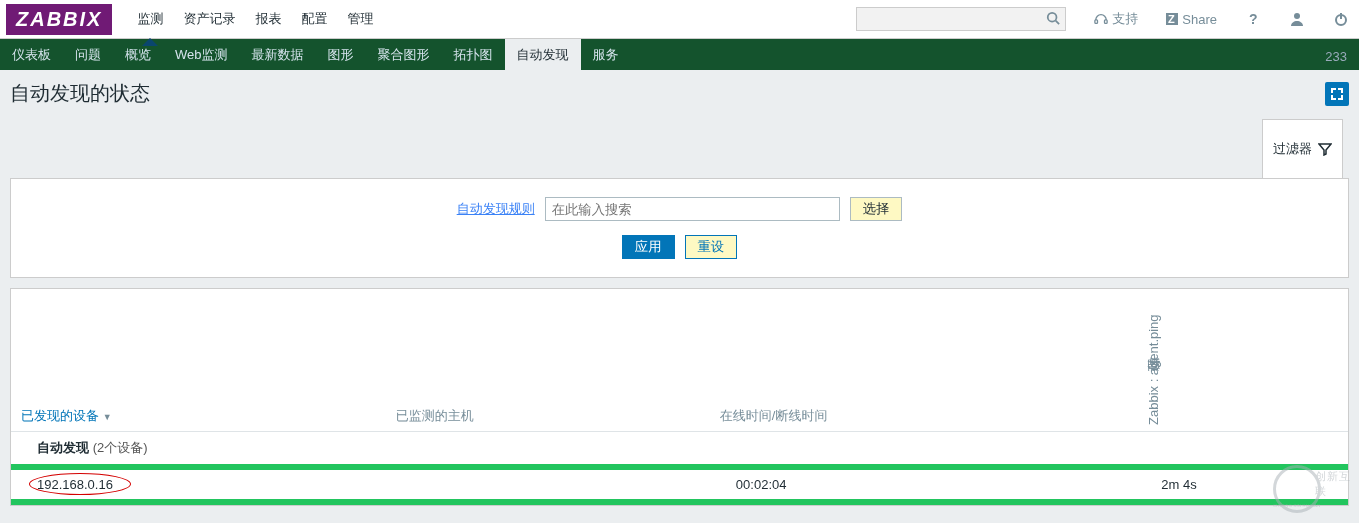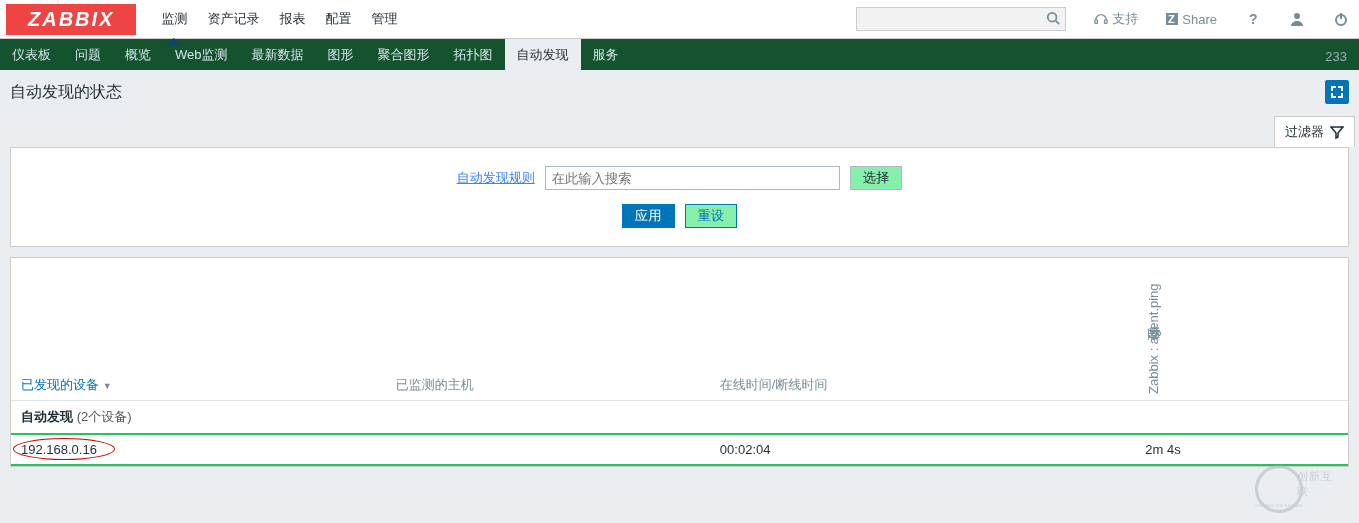--- a/index.html
+++ b/index.html
@@ -1,76 +1,76 @@
 <!DOCTYPE html>
 <html><head>
 <meta charset="utf-8">
 <style>
 * { margin: 0; padding: 0; box-sizing: border-box; }
 body { font-family: Arial, "Microsoft YaHei", sans-serif; font-size: 13px; color: #1f2c33; background: #ebeef0; width: 1359px; }
 
 
 .top-nav { background: #fff; height: 39px; display: flex; align-items: center; border-bottom: 1px solid #ccc; }
-.logo { background: #ef4444; color: #fff; font-weight: bold; font-size: 20px; letter-spacing: 2px; padding: 4px 22px; margin-left: 6px; font-style: italic; }
+.logo { background: #701a75; color: #fff; font-weight: bold; font-size: 20px; letter-spacing: 2px; padding: 4px 10px; margin-left: 6px; font-style: italic; }
 .top-nav-items { display: flex; margin-left: 15px; flex: 1; }
 .top-nav-item { padding: 10px 10px; cursor: pointer; color: #1f2c33; position: relative; }
 .top-nav-item.active::after { content: ""; position: absolute; bottom: -8px; left: 50%; transform: translateX(-50%); border: 8px solid transparent; border-bottom-color: #0a466e; }
 .top-right { display: flex; align-items: center; margin-right: 10px; gap: 28px; }
 .search-box { position: relative; }
 .search-box input { width: 210px; height: 24px; border: 1px solid #ccc; background: #f2f2f2; padding: 0 26px 0 6px; }
 .search-icon { position: absolute; right: 6px; top: 4px; color: #768d99; }
 .top-icon { color: #768d99; cursor: pointer; display: flex; align-items: center; gap: 4px; }
 .top-icon svg { display: block; }
 
 
 .sub-nav { background: #14532d; height: 31px; display: flex; align-items: stretch; color: #d6e4ed; }
 .sub-nav-item { padding: 0 12px; display: flex; align-items: center; cursor: pointer; }
 .sub-nav-item.active { background: #ebeef0; color: #1f2c33; }
 .sub-nav-right { margin-left: auto; padding: 17px 12px; display: flex; align-items: center; color: #9ab; }
 
 
 .page-header { display: flex; align-items: center; padding: 10px 10px 12px; }
-.page-title { font-size: 16px; color: #1f2c33; font-weight: normal; }
+.page-title { font-size: 20px; color: #1f2c33; font-weight: normal; }
 .fullscreen-btn { margin-left: auto; width: 24px; height: 24px; background: #0275b8; color: #fff; border-radius: 2px; display: flex; align-items: center; justify-content: center; cursor: pointer; }
 
 
 .filter-toggle-bar { display: flex; justify-content: flex-end; }
-.filter-toggle { background: #fff; border: 1px solid #ccc; border-bottom: none; padding: 6px 10px; display: flex; align-items: center; gap: 6px; cursor: pointer; margin-right: 4px; }
+.filter-toggle { background: #fff; border: 1px solid #ccc; border-bottom: none; padding: 20px 10px; display: flex; align-items: center; gap: 6px; cursor: pointer; margin-right: 16px; }
 
 
 .filter-panel { background: #fff; border: 1px solid #ccc; margin: 0 10px; padding: 18px 0; text-align: center; }
 .filter-row { display: inline-flex; align-items: center; gap: 10px; margin-bottom: 14px; }
 .filter-row label { color: #3b82f6; text-decoration: underline; }
 .filter-row input[type=text] { width: 295px; height: 24px; border: 1px solid #acbbc2; padding: 0 6px; }
-.btn { height: 24px; padding: 0 12px; border: 1px solid #acbbc2; background: #86efac; cursor: pointer; color: #1f2c33; }
+.btn { height: 24px; padding: 0 12px; border: 1px solid #acbbc2; background: #fef9c3; cursor: pointer; color: #1f2c33; }
 .btn-primary { background: #0275b8; border-color: #0275b8; color: #fff; }
 .btn-outline { border-color: #0275b8; color: #0275b8; }
 .filter-buttons { display: flex; gap: 10px; justify-content: center; }
 
 
 .table-container { background: #ffffff; border: 1px solid #ccc; margin: 10px; }
 .data-table { width: 100%; border-collapse: collapse; }
 .data-table th { text-align: left; font-weight: normal; color: #768d99; padding: 6px 10px; border-bottom: 1px solid #dfe4e7; vertical-align: bottom; }
 .th-link { color: #0275b8; cursor: pointer; }
 .th-vertical { writing-mode: vertical-rl; transform: rotate(180deg); padding-bottom: 6px; color: #768d99; height: 130px; vertical-align: bottom; white-space: nowrap; }
 .sort-arrow { color: #768d99; font-size: 9px; }
-.data-table td { padding: 7px 10px; border-bottom: 2px solid #22c55e; }
+.data-table td { padding: 7px 26px; border-bottom: 6px solid #22c55e; }
 .group-row td { font-weight: bold; }
 .group-count { font-weight: normal; color: #555; }
 .col1 { width: 370px; }
 .col2 { width: 320px; }
 .col3 { width: 420px; }
 .col4 { width: 210px; }
 
 
 .highlight-wrap { position: relative; display: inline-block; }
 .highlight-ellipse { position: absolute; border: 1px solid #d40000; border-radius: 50%; left: -8px; top: -4px; width: 102px; height: 22px; pointer-events: none; }
 
 
-.watermark { position: fixed; right: 18px; bottom: 0; width: 90px; height: 60px; opacity: 0.5; pointer-events: none; }
+.watermark { position: fixed; right: 0; bottom: 0; width: 90px; height: 60px; opacity: 0.5; pointer-events: none; }
 .watermark .logo-circle { position: absolute; left: 4px; top: 2px; width: 48px; height: 48px; border: 3px solid #a8b0b5; border-radius: 50%; }
 .watermark .cn-text { position: absolute; left: 46px; top: 6px; color: #a8b0b5; font-size: 11px; letter-spacing: 1px; }
 .watermark .en-text { position: absolute; left: 4px; top: 40px; color: #a8b0b5; font-size: 4px; letter-spacing: 0.3px; }
 </style>
 </head>
 <body>
 
 <div class="top-nav">
   <div class="logo">ZABBIX</div>
   <div class="top-nav-items">

